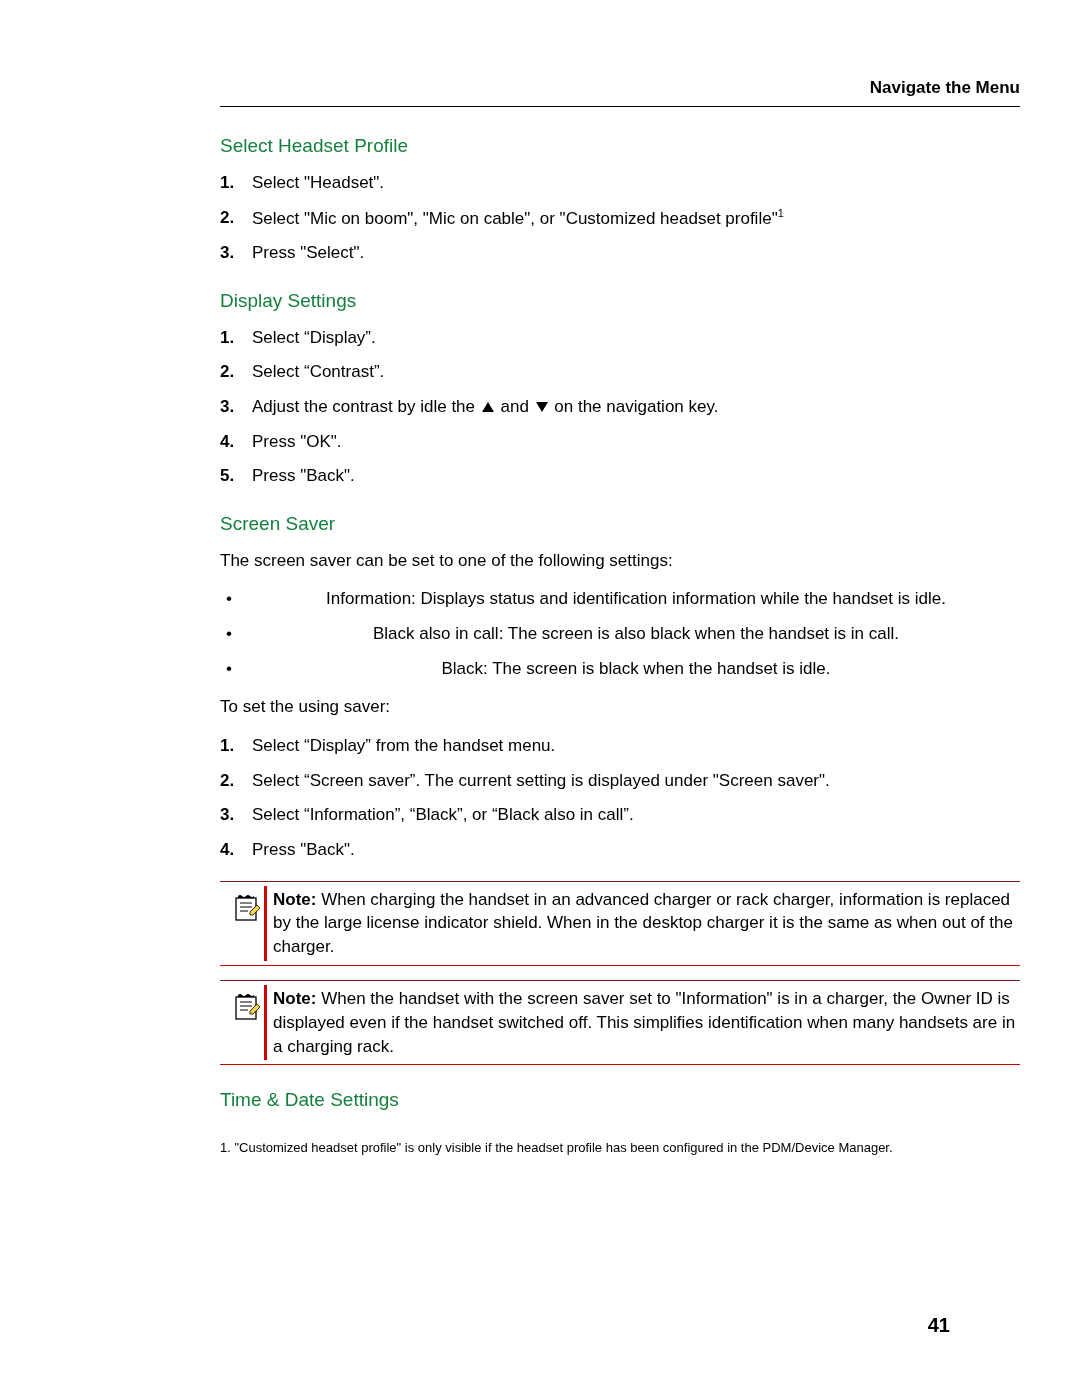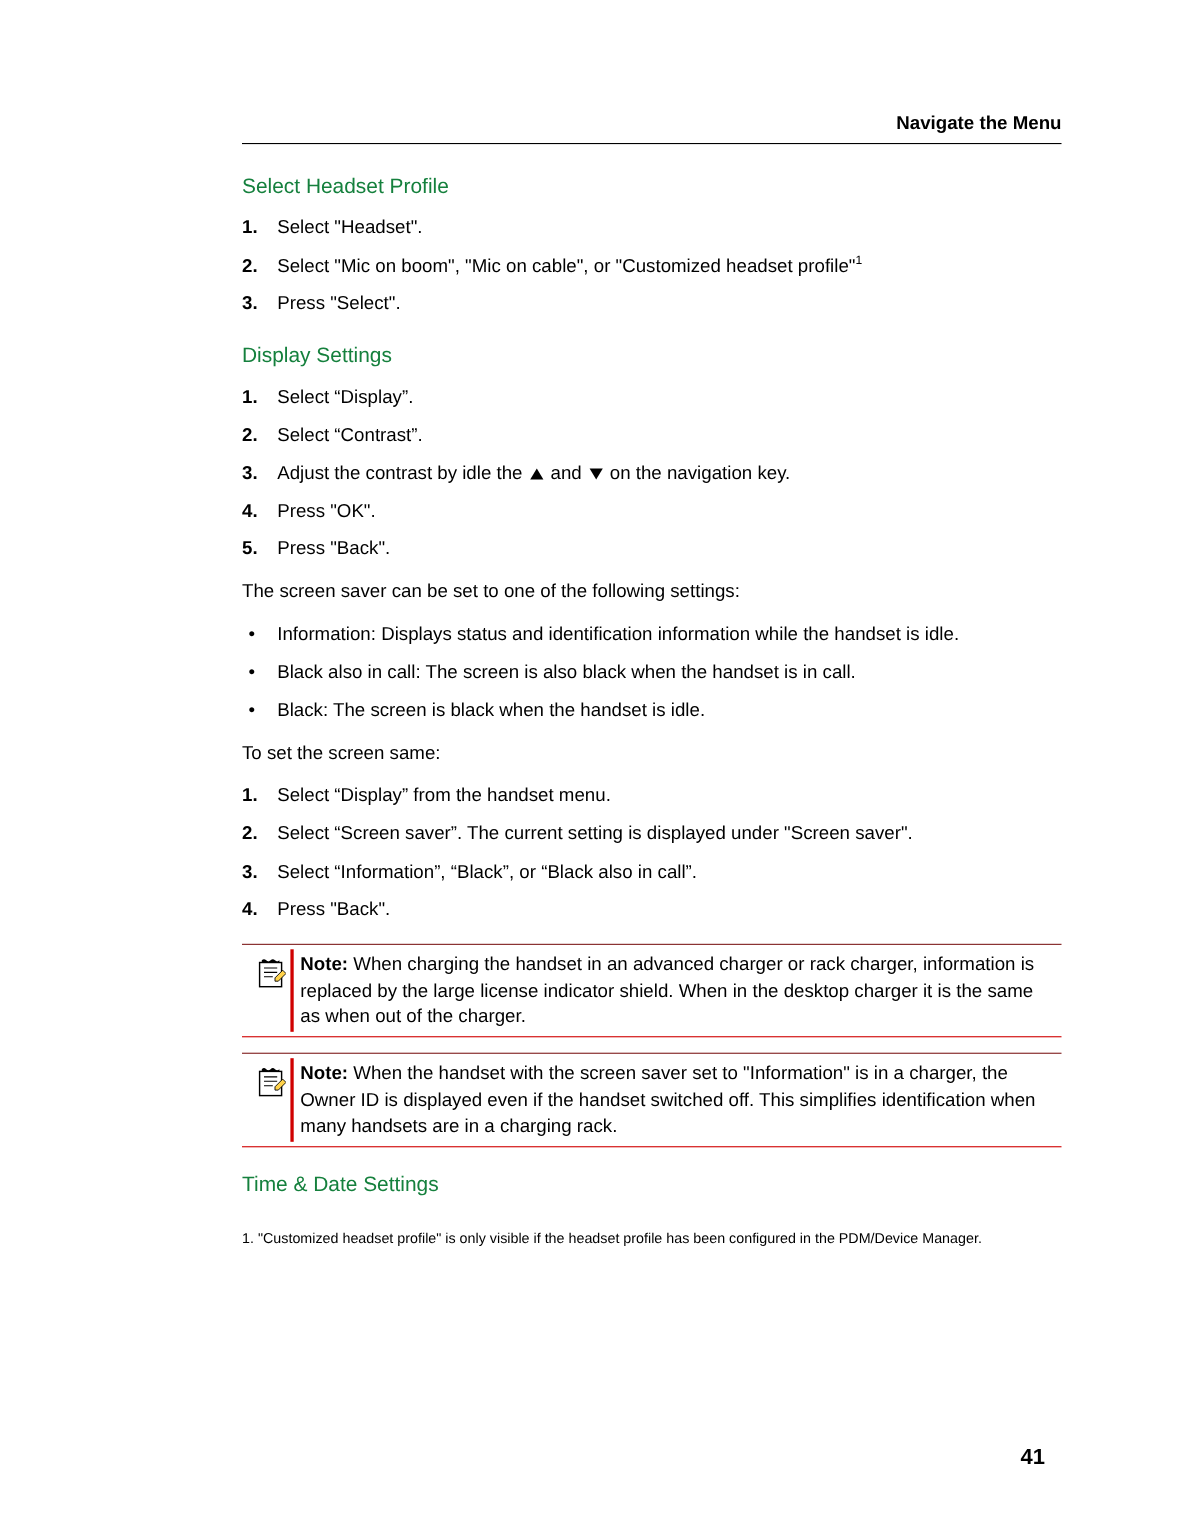--- a/index.html
+++ b/index.html
@@ -5,22 +5,21 @@
   * { box-sizing: border-box; margin: 0; padding: 0; }
   html, body { width: 1080px; height: 1397px; }
   body {
     font-family: Arial, Helvetica, sans-serif;
     font-size: 17px;
     color: #000;
     background: #fff;
     position: relative;
   }
   .page {
-    padding: 78px 115px 60px 220px;
-    margin-top: 24px;
+    padding: 78px 60px 60px 220px;
   }
   .header-title {
     text-align: right;
     font-weight: bold;
     font-size: 17px;
     margin-bottom: 8px;
   }
   .hr-top {
     border: none;
     border-top: 1px solid #000;
@@ -64,20 +63,21 @@
   ul.bulleted {
     list-style: none;
     padding-left: 0;
     margin: 6px 0;
   }
   ul.bulleted > li {
     position: relative;
     padding-left: 32px;
     margin: 10px 0;
     line-height: 1.45;
+    text-align: center;
   }
   ul.bulleted > li::before {
     content: "•";
     position: absolute;
     left: 6px;
     font-size: 17px;
   }
   .sup-ref { font-size: 11px; vertical-align: super; }
   .tri-up, .tri-down {
     display: inline-block;
@@ -166,27 +166,28 @@
       <span class="li-inline">Adjust the contrast by idle the </span>
       <span class="tri-up"></span>
       <span class="li-inline"> and </span>
       <span class="tri-down"></span>
       <span class="li-inline"> on the navigation key.</span>
     </li>
     <li>Press "OK".</li>
     <li>Press "Back".</li>
   </ol>
 
+  <h3 class="section-heading">Screen Saver</h3>
   <p class="body-text">The screen saver can be set to one of the following settings:</p>
   <ul class="bulleted">
     <li>Information: Displays status and identification information while the handset is idle.</li>
     <li>Black also in call: The screen is also black when the handset is in call.</li>
     <li>Black: The screen is black when the handset is idle.</li>
   </ul>
-  <p class="body-text">To set the screen same:</p>
+  <p class="body-text">To set the using saver:</p>
   <ol class="numbered">
     <li>Select “Display” from the handset menu.</li>
     <li>Select “Screen saver”. The current setting is displayed under "Screen saver".</li>
     <li>Select “Information”, “Black”, or “Black also in call”.</li>
     <li>Press "Back".</li>
   </ol>
 
   <div class="note-block">
     <div class="note-icon-wrap">
       <svg class="note-icon" viewBox="0 0 26 30">

